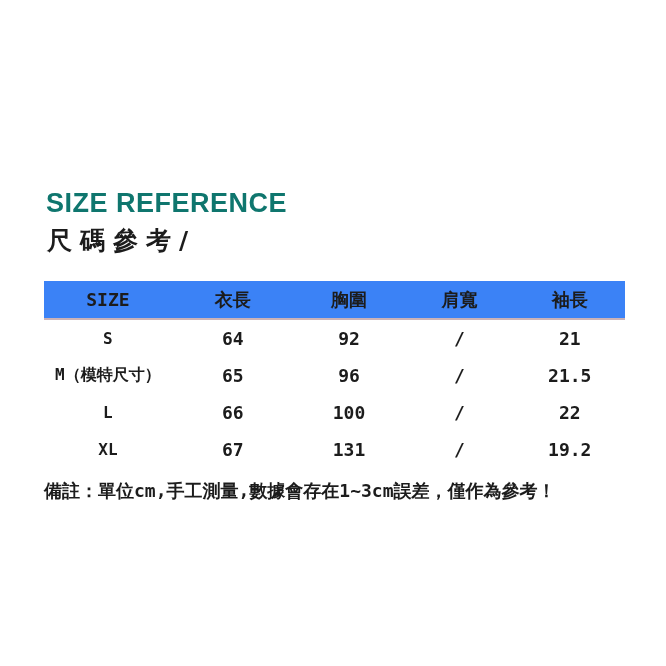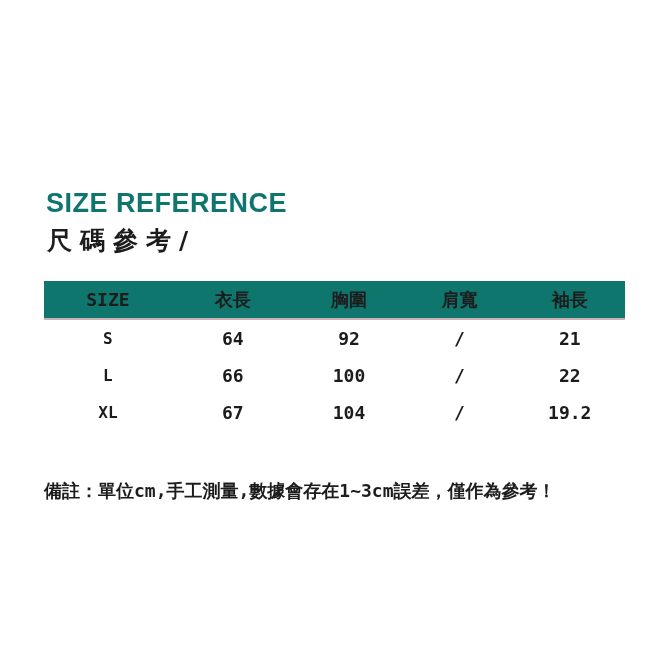--- a/index.html
+++ b/index.html
@@ -45,21 +45,21 @@
     width: 581px;
     border-collapse: collapse;
     table-layout: fixed;
     font-family: "DejaVu Sans Mono", "Liberation Mono", monospace;
     font-weight: bold;
     font-size: 18px;
     text-align: center;
     color: #1c1c1c;
   }
   table.size-table thead th {
-    background: #0f766e;
+    background: #3b82f6;
     height: 37px;
     font-weight: bold;
     font-size: 18px;
     border-bottom: 2px solid #cbb2b7;
     padding: 0;
   }
   table.size-table tbody td {
     height: 37px;
     padding: 0;
     vertical-align: middle;
@@ -105,29 +105,36 @@
   </thead>
   <tbody>
     <tr>
       <td class="cell-size">S</td>
       <td>64</td>
       <td>92</td>
       <td>/</td>
       <td>21</td>
     </tr>
     <tr>
+      <td class="cell-size">M（模特尺寸）</td>
+      <td>65</td>
+      <td>96</td>
+      <td>/</td>
+      <td>21.5</td>
+    </tr>
+    <tr>
       <td class="cell-size">L</td>
       <td>66</td>
       <td>100</td>
       <td>/</td>
       <td>22</td>
     </tr>
     <tr>
       <td class="cell-size">XL</td>
       <td>67</td>
-      <td>104</td>
+      <td>131</td>
       <td>/</td>
       <td>19.2</td>
     </tr>
   </tbody>
 </table>
 
 <div class="note">備註：單位cm,手工測量,數據會存在1~3cm誤差，僅作為參考！</div>
 
 </body></html>

